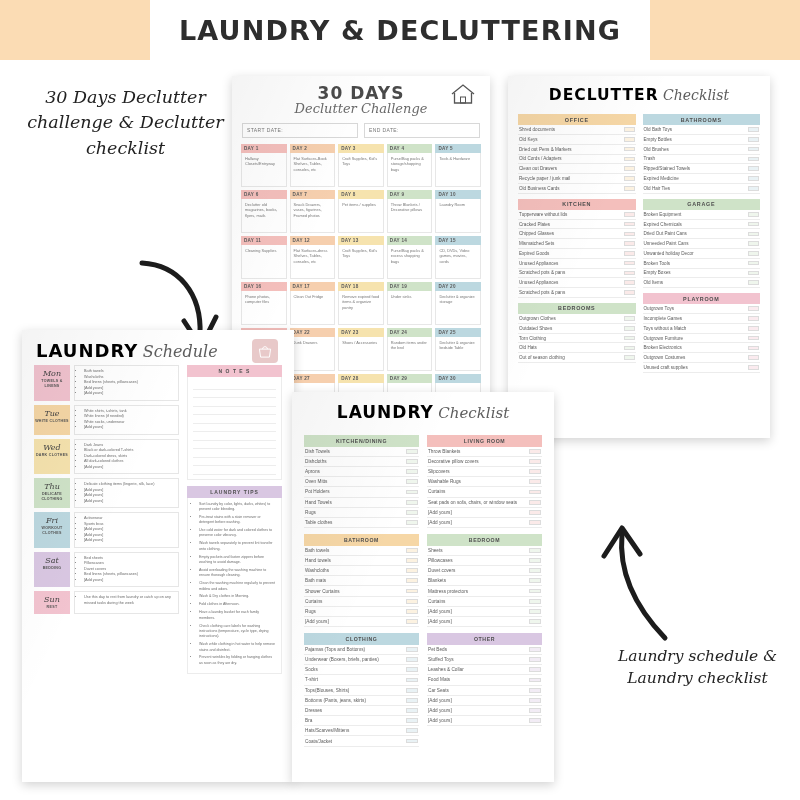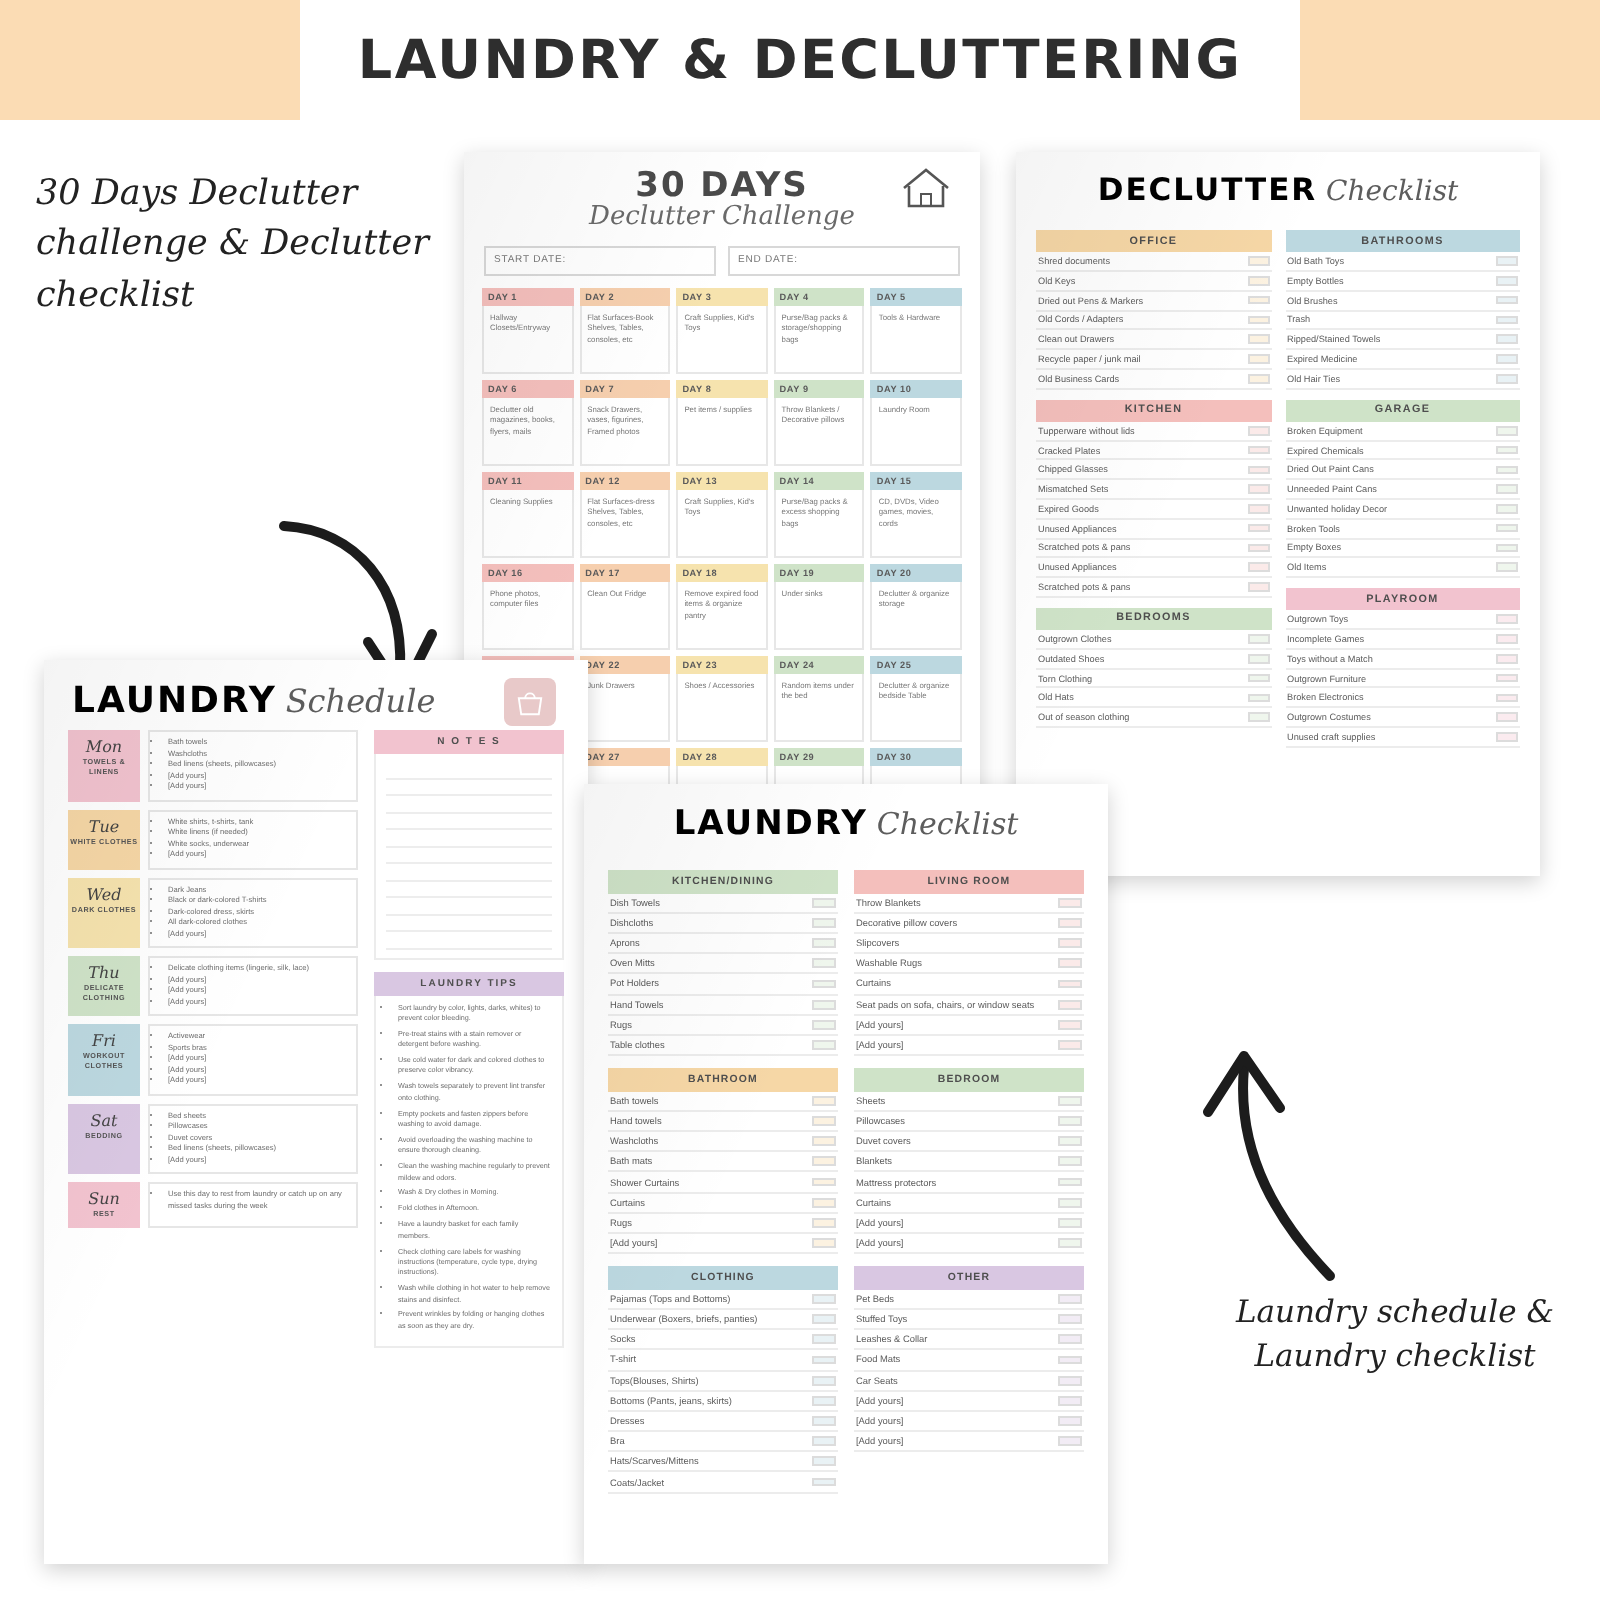--- a/index.html
+++ b/index.html
@@ -32,21 +32,21 @@
     position:absolute; background:#fff;
     box-shadow:0 3px 10px rgba(0,0,0,0.18);
     overflow:hidden;
   }
 
   
   .annot {
     position:absolute; font-family:"DejaVu Serif", serif;
     font-style:italic; color:#222; line-height:1.45;
   }
-  .annot-left { left:18px; top:85px; width:215px; font-size:17.5px; }
+  .annot-left { left:18px; top:85px; width:215px; font-size:17.5px; text-align:center; }
   .annot-right { left:600px; top:645px; width:195px; font-size:15.5px; text-align:center; }
 
   .arrow { position:absolute; }
 
   
   #sheet30 { left:232px; top:76px; width:258px; height:352px; }
   #sheet30 .s-head { text-align:center; padding-top:7px; position:relative; }
   #sheet30 .t1 { font-family:"DejaVu Sans", sans-serif; font-weight:bold; font-size:17px; letter-spacing:1px; color:#4a4a4a;}
   #sheet30 .t2 { font-family:"DejaVu Serif", serif; font-style:italic; font-size:13px; color:#6a6a6a; margin-top:-2px;}
   #sheet30 .house { position:absolute; right:14px; top:6px; width:26px; height:24px; }

